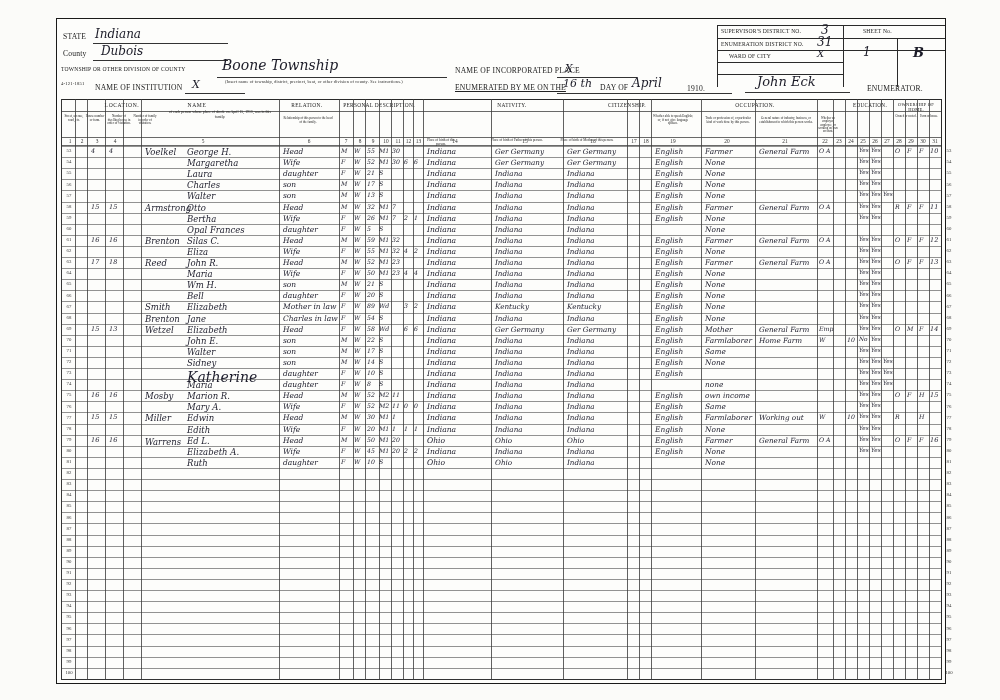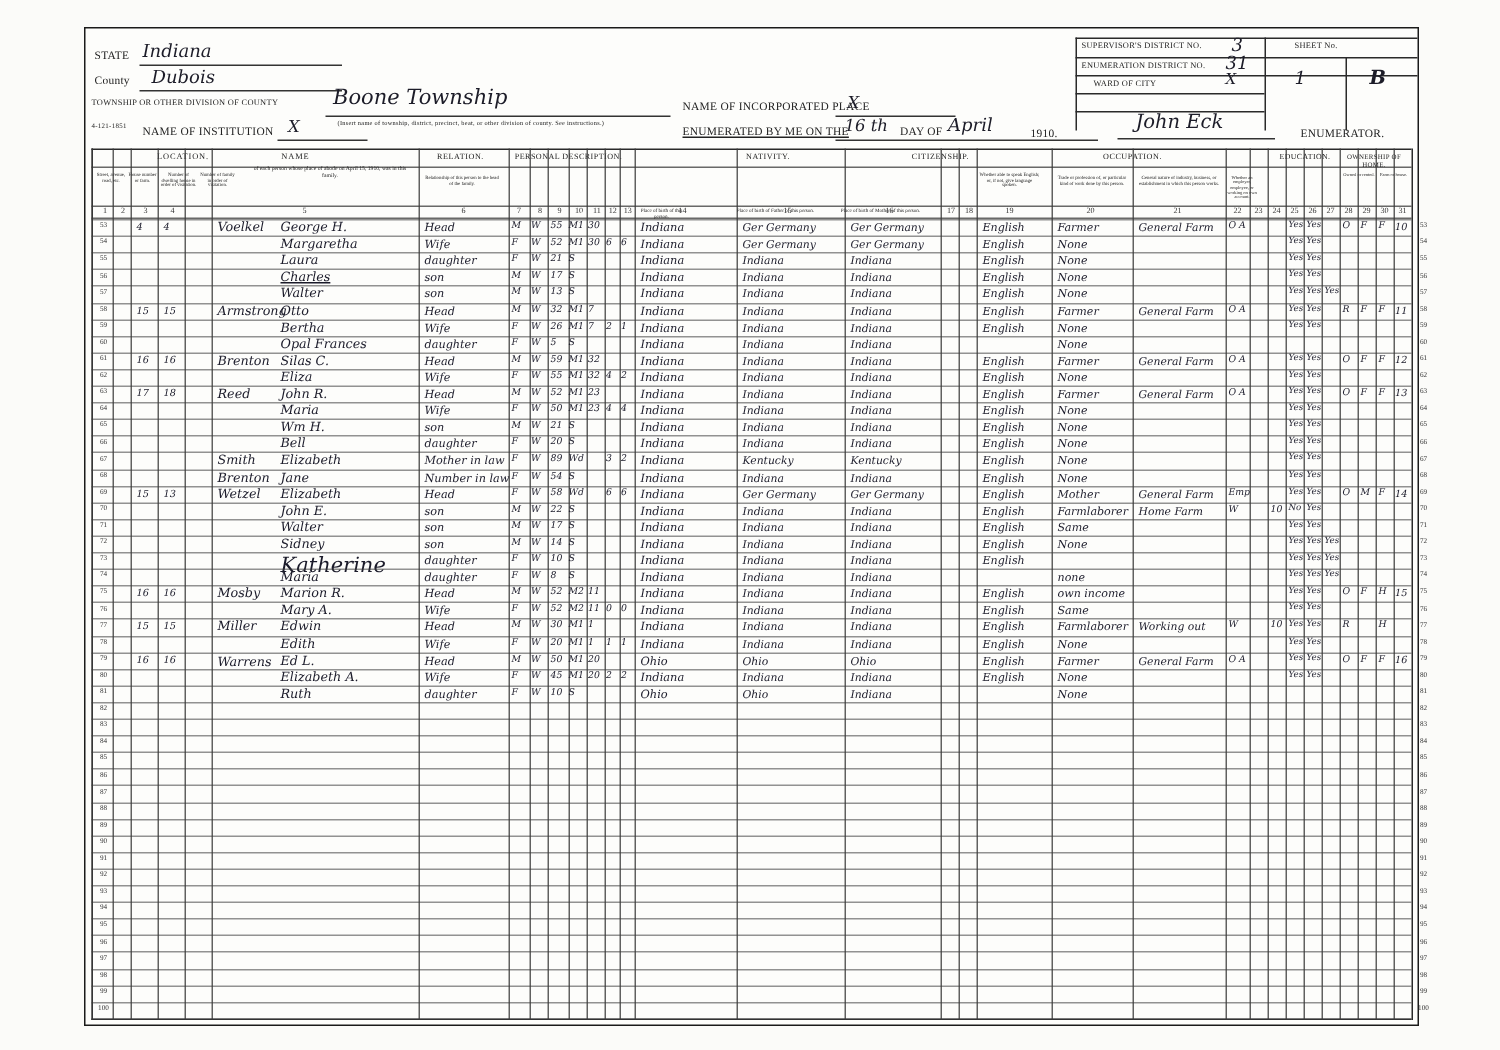--- a/index.html
+++ b/index.html
@@ -239,21 +239,21 @@
           <div class="entry" style="left: 297px; top: 150.2px; font-size: 6.2px;">W</div>
           <div class="entry" style="left: 310px; top: 150.2px; font-size: 6.2px;">21</div>
           <div class="entry" style="left: 322px; top: 150.2px; font-size: 6.2px;">S</div>
           <div class="entry" style="left: 370px; top: 150.2px; font-size: 7.6px;">Indiana</div>
           <div class="entry" style="left: 438px; top: 150.2px; font-size: 7.2px;">Indiana</div>
           <div class="entry" style="left: 510px; top: 150.2px; font-size: 7.2px;">Indiana</div>
           <div class="entry" style="left: 598px; top: 150.2px; font-size: 7.4px;">English</div>
           <div class="entry" style="left: 648px; top: 150.2px; font-size: 7.4px;">None</div>
           <div class="entry" style="left: 802px; top: 150.2px; font-size: 5.8px;">Yes</div>
           <div class="entry" style="left: 814px; top: 150.2px; font-size: 5.8px;">Yes</div>
-          <div class="entry" style="left: 130px; top: 161.3px; font-size: 8.5px; text-decoration: underline;">Charles</div>
+          <div class="entry" style="left: 130px; top: 161.3px; font-size: 8.5px;">Charles</div>
           <div class="entry" style="left: 226px; top: 161.3px; font-size: 7.5px;">son</div>
           <div class="entry" style="left: 284px; top: 161.3px; font-size: 6.2px;">M</div>
           <div class="entry" style="left: 297px; top: 161.3px; font-size: 6.2px;">W</div>
           <div class="entry" style="left: 310px; top: 161.3px; font-size: 6.2px;">17</div>
           <div class="entry" style="left: 322px; top: 161.3px; font-size: 6.2px;">S</div>
           <div class="entry" style="left: 370px; top: 161.3px; font-size: 7.6px;">Indiana</div>
           <div class="entry" style="left: 438px; top: 161.3px; font-size: 7.2px;">Indiana</div>
           <div class="entry" style="left: 510px; top: 161.3px; font-size: 7.2px;">Indiana</div>
           <div class="entry" style="left: 598px; top: 161.3px; font-size: 7.4px;">English</div>
           <div class="entry" style="left: 648px; top: 161.3px; font-size: 7.4px;">None</div>
@@ -437,21 +437,21 @@
           <div class="entry" style="left: 357px; top: 283.4px; font-size: 6.2px;">2</div>
           <div class="entry" style="left: 370px; top: 283.4px; font-size: 7.6px;">Indiana</div>
           <div class="entry" style="left: 438px; top: 283.4px; font-size: 7.2px;">Kentucky</div>
           <div class="entry" style="left: 510px; top: 283.4px; font-size: 7.2px;">Kentucky</div>
           <div class="entry" style="left: 598px; top: 283.4px; font-size: 7.4px;">English</div>
           <div class="entry" style="left: 648px; top: 283.4px; font-size: 7.4px;">None</div>
           <div class="entry" style="left: 802px; top: 283.4px; font-size: 5.8px;">Yes</div>
           <div class="entry" style="left: 814px; top: 283.4px; font-size: 5.8px;">Yes</div>
           <div class="entry" style="left: 88px; top: 294.5px; font-size: 8.5px;">Brenton</div>
           <div class="entry" style="left: 130px; top: 294.5px; font-size: 8.5px;">Jane</div>
-          <div class="entry" style="left: 226px; top: 294.5px; font-size: 7.5px;">Number in law</div>
+          <div class="entry" style="left: 226px; top: 294.5px; font-size: 7.5px;">Charles in law</div>
           <div class="entry" style="left: 284px; top: 294.5px; font-size: 6.2px;">F</div>
           <div class="entry" style="left: 297px; top: 294.5px; font-size: 6.2px;">W</div>
           <div class="entry" style="left: 310px; top: 294.5px; font-size: 6.2px;">54</div>
           <div class="entry" style="left: 322px; top: 294.5px; font-size: 6.2px;">S</div>
           <div class="entry" style="left: 370px; top: 294.5px; font-size: 7.6px;">Indiana</div>
           <div class="entry" style="left: 438px; top: 294.5px; font-size: 7.2px;">Indiana</div>
           <div class="entry" style="left: 510px; top: 294.5px; font-size: 7.2px;">Indiana</div>
           <div class="entry" style="left: 598px; top: 294.5px; font-size: 7.4px;">English</div>
           <div class="entry" style="left: 648px; top: 294.5px; font-size: 7.4px;">None</div>
           <div class="entry" style="left: 802px; top: 294.5px; font-size: 5.8px;">Yes</div>

